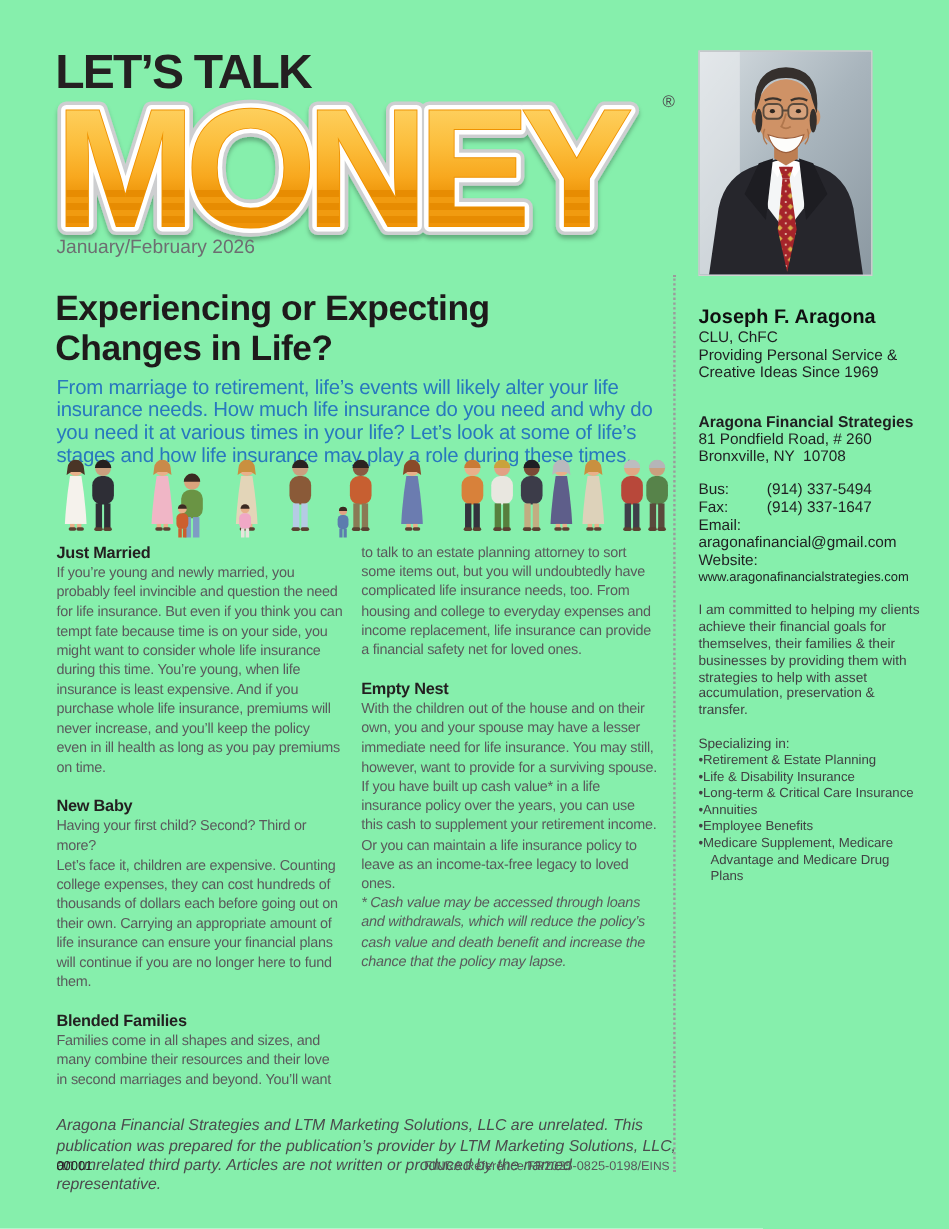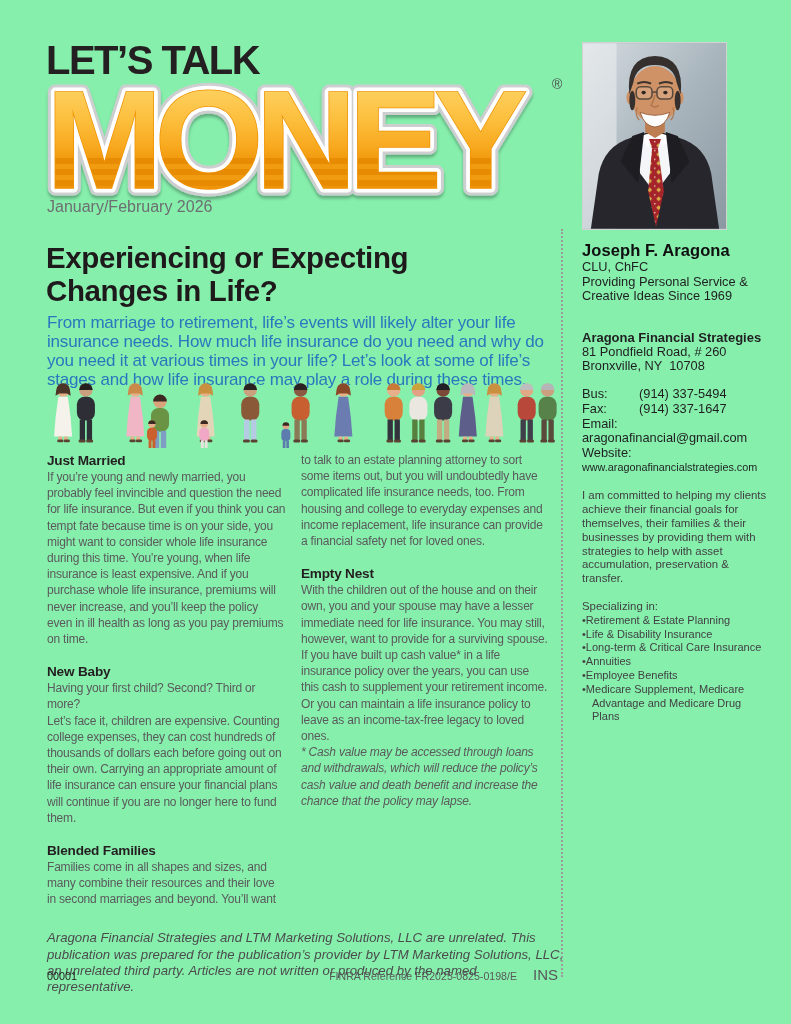--- a/index.html
+++ b/index.html
@@ -45,29 +45,29 @@
   .footnote { font-style:italic; margin-top:16px; color:#5a5a5c; }
 
   
   .footer-disclaimer {
     position:absolute; left:47px; top:917px; width:519px;
     font-size:13.2px; line-height:16.4px; font-style:italic; color:#4b4b4d;
   }
   .footer-row { position:absolute; left:47px; top:966px; width:511px; display:flex; align-items:baseline; }
   .code { font-size:10.8px; color:#242122; }
   .finra { margin-left:auto; font-size:10.6px; color:#58595b;text-align:center; }
-  .ins { margin-left:16px; font-size:15px; color:#58595b; }
+  .ins { font-size:10px; color:#58595b; }
 
   
   .divider { position:absolute; left:561px; top:229px; height:748px; width:0; border-left:2px dotted #9b9b9b; }
 
   
   .sidebar { position:absolute; left:582px; top:42px; width:187px; color:#1f1f21; }
   .photo { display:block; width:145px; height:188px; border:1px solid #d2d2d2; box-sizing:border-box; background:#aeb9c1; }
-  .advisor-name { font-size:16.5px; font-weight:bold; margin-top:11px; color:#0f0f10; letter-spacing:0.1px; }
+  .advisor-name { font-size:16.5px; font-weight:bold; margin-top:25px; color:#0f0f10; letter-spacing:0.1px; }
   .sb-line { font-size:12.8px; line-height:14.6px; }
   .firm-block { margin-top:26px; }
   .firm-name { font-size:13px; font-weight:bold; line-height:15px; }
   .phones { margin-top:13px; }
   .ph-row { display:flex; font-size:12.8px; line-height:14.8px; }
   .ph-label { width:57px; flex:none; }
   .sb-url { font-size:10.8px; line-height:14px; }
   .pre { white-space:pre-wrap; }
   .mission { margin-top:15px; font-size:11.4px; line-height:13.8px; color:#414143; }
   .spec-label { margin-top:14px; font-size:11.4px; line-height:13.8px; color:#414143; }

